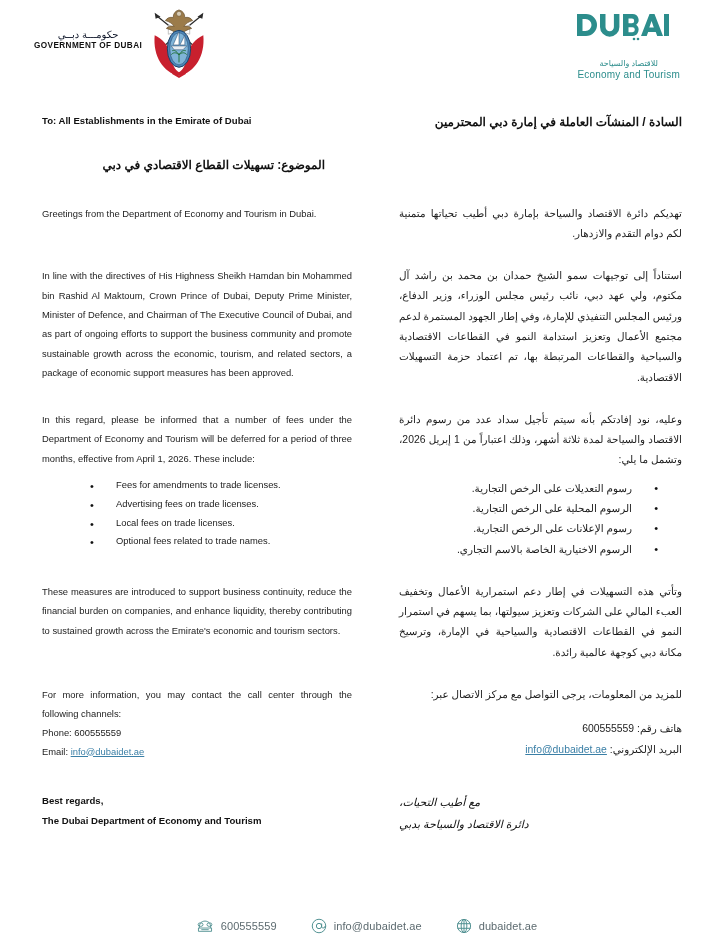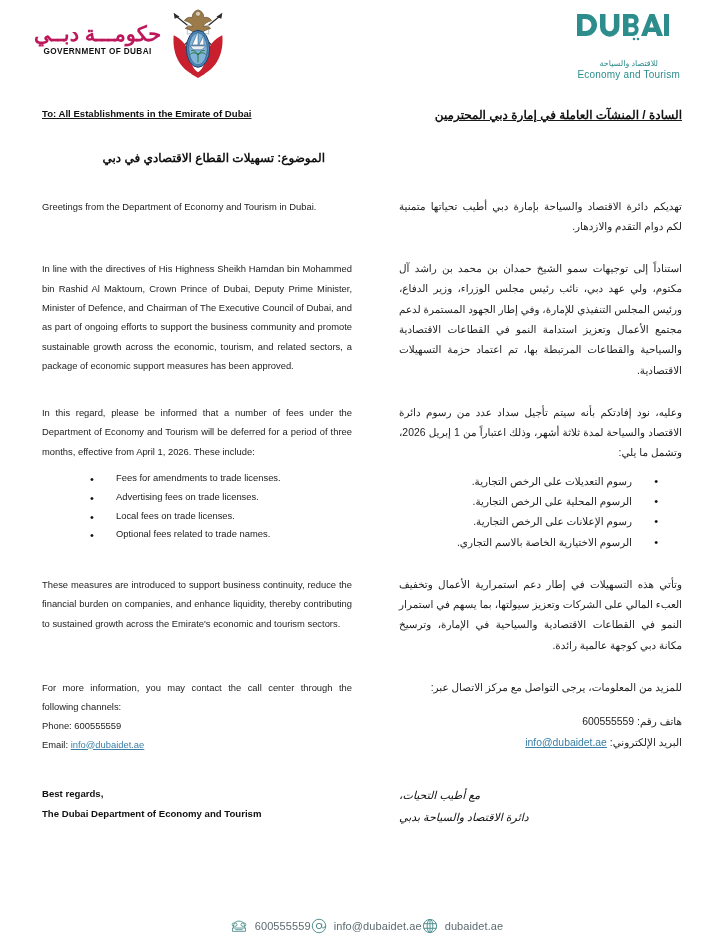--- a/index.html
+++ b/index.html
@@ -30,26 +30,26 @@
     top: 6px;
     display: flex;
     align-items: center;
     gap: 4px;
   }
   .gov-wordmark {
     text-align: center;
     padding-bottom: 6px;
   }
   .gov-ar {
-    font-size: 21px;
+    font-size: 10px;
     letter-spacing: 1px;
-    color: #be185d;
+    color: #0f172a;
     line-height: 1.1;
     direction: rtl;
-    font-weight: 700;
+    font-weight: 400;
   }
   .gov-en {
     font-size: 8.2px;
     font-weight: bold;
     letter-spacing: 0.4px;
     color: #111;
     margin-top: 1px;
   }
   .emblem {
     width: 66px;
@@ -98,22 +98,21 @@
     flex: 0 0 310px;
   }
   .col-ar {
     width: 283px;
     flex: 0 0 283px;
     direction: rtl;
     text-align: right;
   }
 
   .subject-block {
-    margin-top: 15px;
-    text-decoration: underline;
+    margin-top: 22px;
   }
   .sub-line {
     font-size: 9.6px;
     font-weight: bold;
     color: #111;
     line-height: 1.4;
   }
   .sub-line.ar {
     font-size: 12px;
     font-weight: bold;
@@ -208,20 +207,21 @@
 
   
   .footer {
     position: absolute;
     left: 0;
     right: 0;
     bottom: 16px;
     display: flex;
     justify-content: center;
     align-items: center;
+    gap: 34px;
     margin-left: 21px;
   }
   .fitem {
     display: flex;
     align-items: center;
     gap: 7px;
     font-size: 11px;
     color: #5d6b70;
     letter-spacing: 0.1px;
   }

